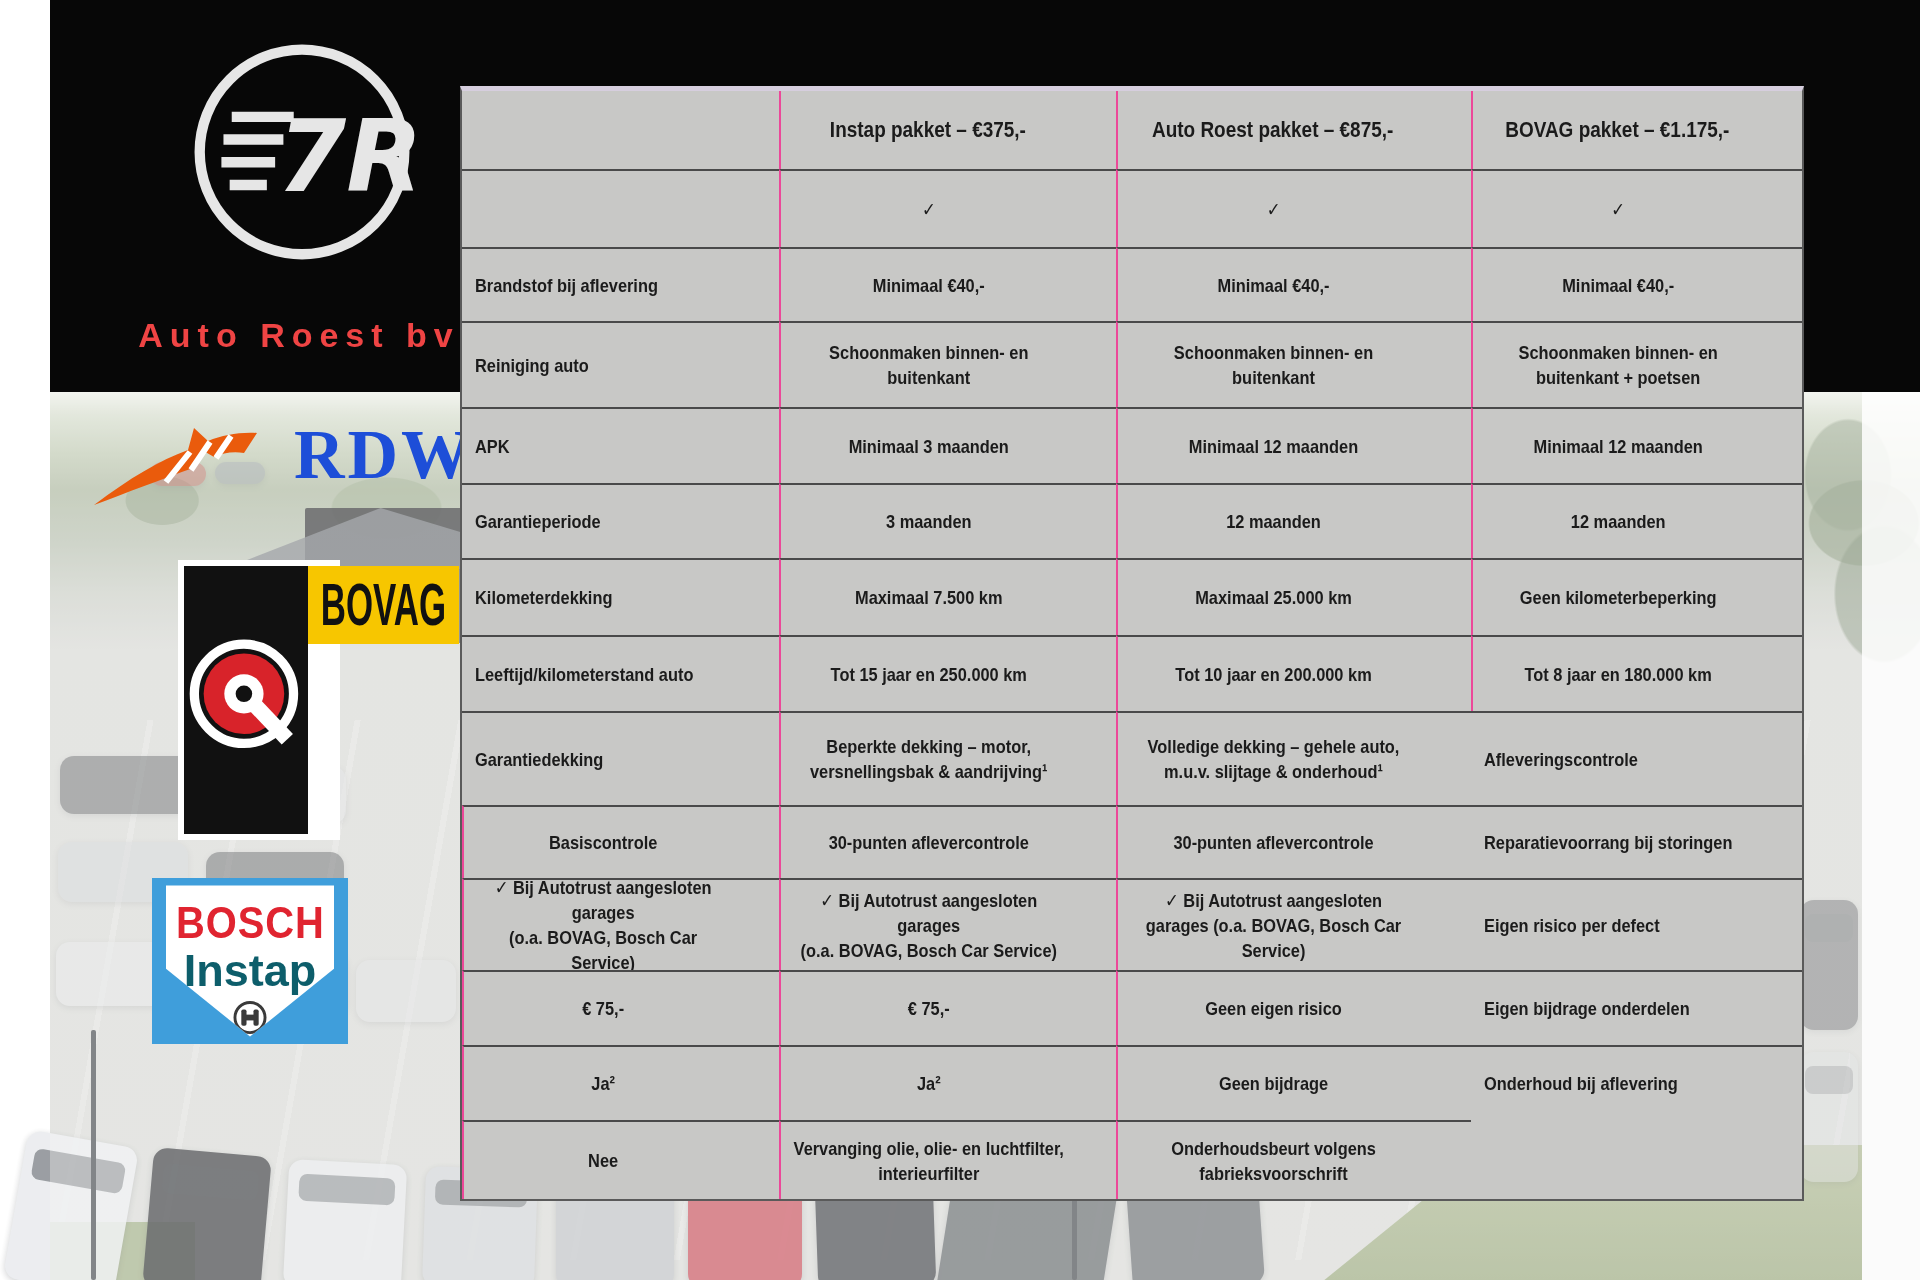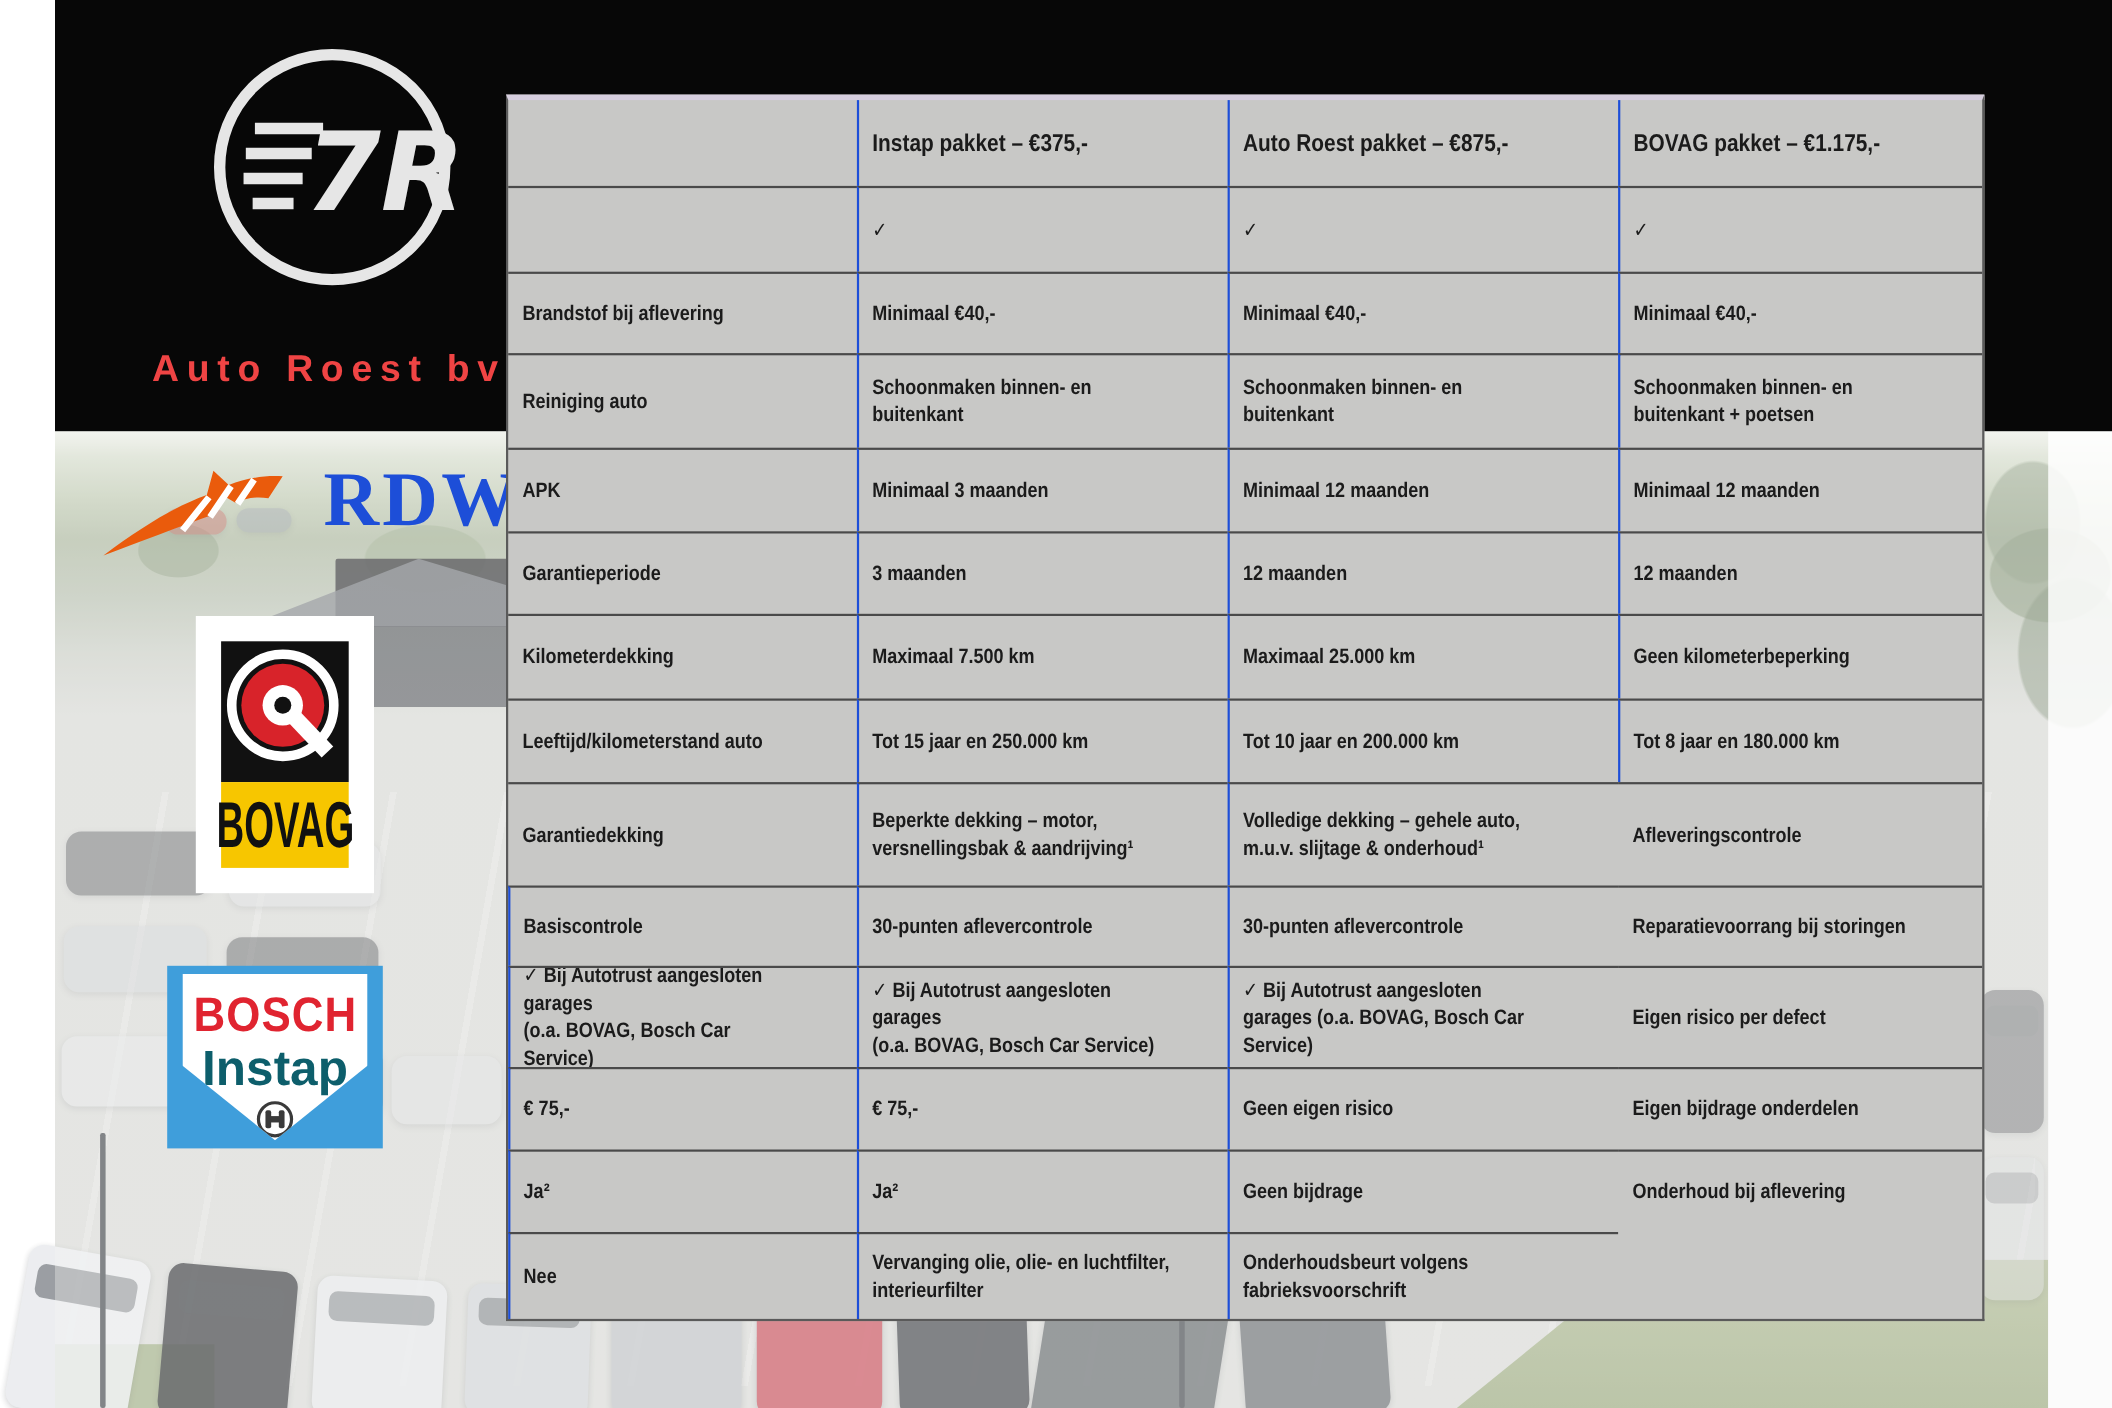--- a/index.html
+++ b/index.html
@@ -59,22 +59,22 @@
     color:#ef4444;font-size:34px;font-weight:bold;letter-spacing:7px;white-space:nowrap;
   }
 
   
   .rdw{position:absolute;left:92px;top:408px;display:flex;align-items:center;}
   .rdw svg{width:180px;height:100px;}
   .rdw-text{
     font-family:"Liberation Serif","DejaVu Serif",serif;font-weight:bold;
     font-size:70px;color:#1d4ed8;letter-spacing:3px;margin-left:22px;margin-top:-6px;
   }
-  .bovag{position:absolute;left:178px;top:560px;width:162px;height:252px;background:#ffffff;
-    box-sizing:border-box;padding:23px;display:flex;flex-direction:column;}
+  .bovag{position:absolute;left:178px;top:560px;width:162px;height:280px;background:#ffffff;
+    box-sizing:border-box;padding:6px;display:flex;flex-direction:row;}
   .bovag-top{flex:1 1 auto;background:#111111;display:flex;align-items:center;justify-content:center;}
   .bovag-top svg{width:124px;height:124px;}
   .bovag-bottom{height:78px;background:var(--bovag-yellow,#f7c600);display:flex;align-items:center;justify-content:center;}
   .bovag-text{font-size:42px;font-weight:800;color:#111;transform:scale(.83,1.4);letter-spacing:0px;}
   .bosch{position:absolute;left:152px;top:878px;width:196px;height:166px;background:var(--bosch-blue,#3f9edb);}
   .bosch-shield{position:absolute;left:7%;right:7%;top:4.5%;height:91%;background:#ffffff;
     clip-path:polygon(0 0,100% 0,100% 55%,50% 100%,0 55%);
     display:flex;flex-direction:column;align-items:center;}
   .bosch-line1{margin-top:14px;font-size:42px;font-weight:800;letter-spacing:1px;
     color:var(--bosch-red,#e02430);transform:scale(.95,1.05);}
@@ -85,21 +85,21 @@
   .pkg-table{
     position:absolute;left:460px;top:86px;width:1340px;
     display:grid;grid-template-columns:317px 337px 355px 331px;
     background:var(--table-bg,#c8c8c6);
     border-top:5px solid var(--table-top-accent,#d6cede);
     border-left:2px solid #5a5a5a;border-right:2px solid #5a5a5a;border-bottom:2px solid #5a5a5a;
     box-sizing:content-box;
   }
   .cell{display:flex;align-items:center;overflow:hidden;color:var(--text-dark,#1b1b1b);box-sizing:border-box;}
   .cell.bt{border-top:2px solid #4a4a4a;}
-  .cell.bl{border-left:2px solid #1d4ed8;}
+  .cell.bl{border-left:2px solid #ec4899;text-align:center;}
   .ct{display:block;white-space:pre-line;width:116%;transform:scaleX(.862);transform-origin:0 50%;}
   .hcell{font-weight:bold;font-size:22px;padding:8px 10px 8px 12px;}
   .lcell{font-weight:bold;font-size:19px;line-height:25px;padding:6px 8px 6px 13px;}
   .vcell{font-weight:bold;font-size:19px;line-height:25px;padding:6px 8px 6px 12px;}
 </style>
 </head>
 <body>
 
 <div class="stage">
 

